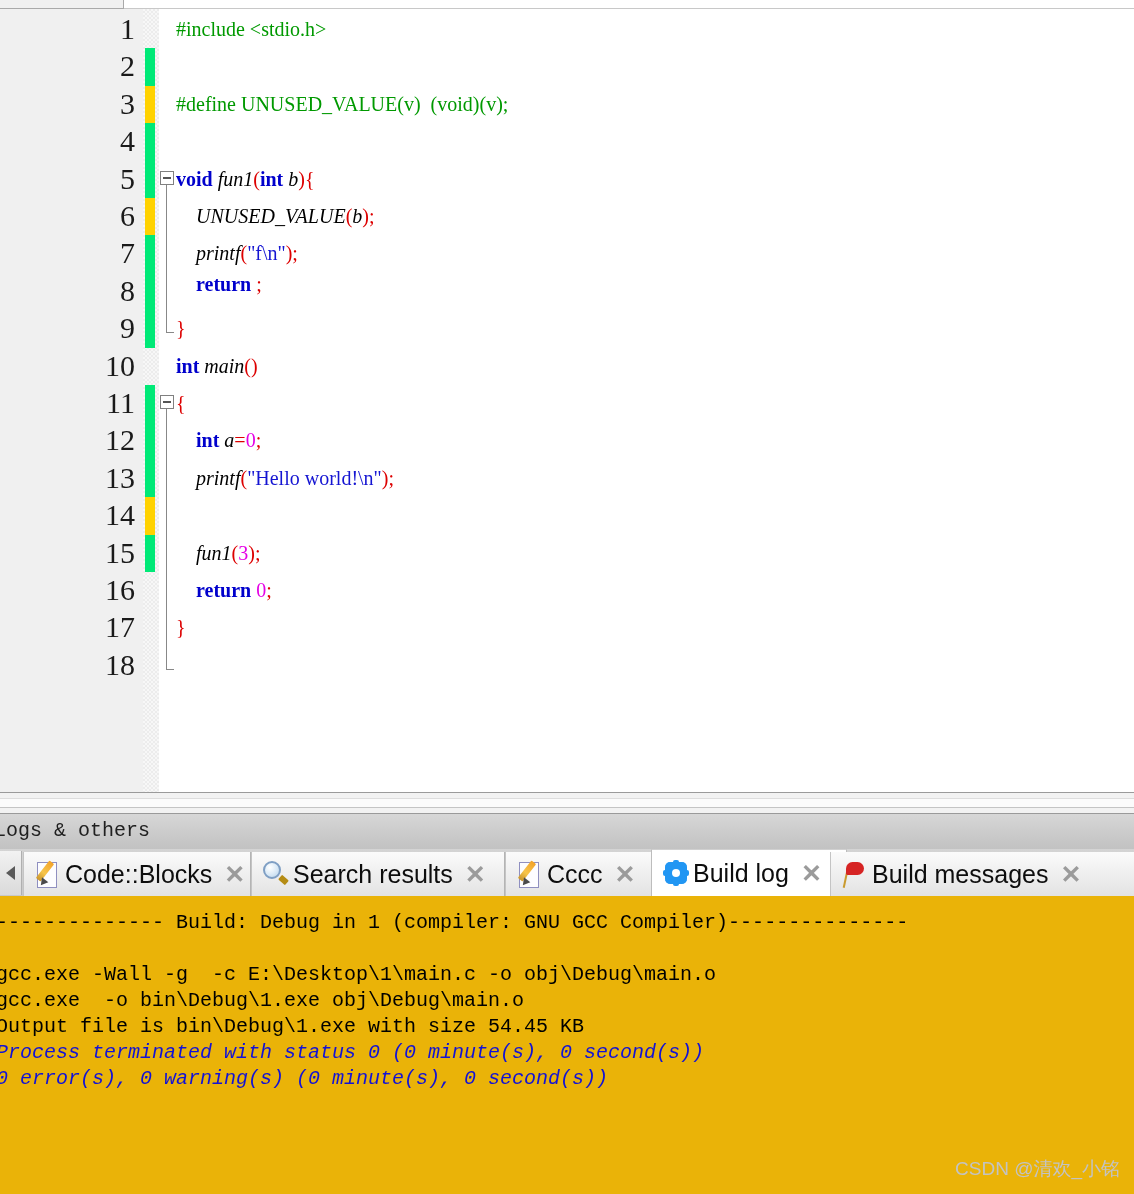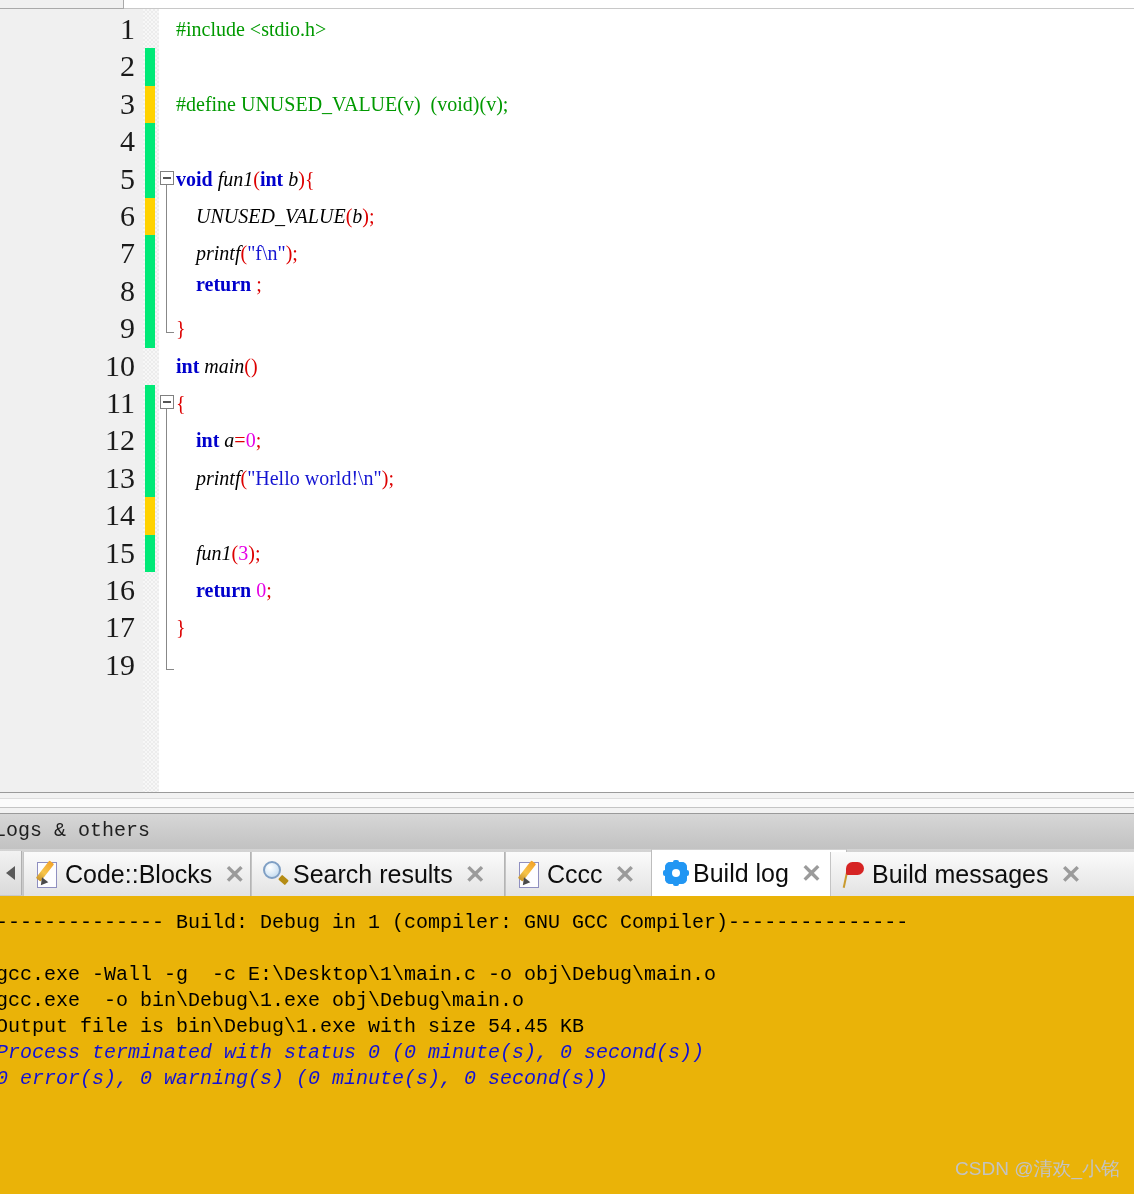--- a/index.html
+++ b/index.html
@@ -382,21 +382,21 @@
       <div class="lnum" style="top: 266.8px;">8</div>
       <div class="lnum" style="top: 304.2px;">9</div>
       <div class="lnum" style="top: 341.6px;">10</div>
       <div class="lnum" style="top: 379px;">11</div>
       <div class="lnum" style="top: 416.4px;">12</div>
       <div class="lnum" style="top: 453.8px;">13</div>
       <div class="lnum" style="top: 491.2px;">14</div>
       <div class="lnum" style="top: 528.6px;">15</div>
       <div class="lnum" style="top: 566px;">16</div>
       <div class="lnum" style="top: 603.4px;">17</div>
-      <div class="lnum" style="top: 640.8px;">19</div>
+      <div class="lnum" style="top: 640.8px;">18</div>
     </div>
   <div id="gutter-change">
       <div class="chg green" style="top: 39.4px; height: 37.4px;"></div>
       <div class="chg yellow" style="top: 76.8px; height: 37.4px;"></div>
       <div class="chg green" style="top: 114.2px; height: 74.8px;"></div>
       <div class="chg yellow" style="top: 189px; height: 37.4px;"></div>
       <div class="chg green" style="top: 226.4px; height: 112.2px;"></div>
       <div class="chg green" style="top: 376px; height: 112.2px;"></div>
       <div class="chg yellow" style="top: 488.2px; height: 37.4px;"></div>
       <div class="chg green" style="top: 525.6px; height: 37.4px;"></div>

